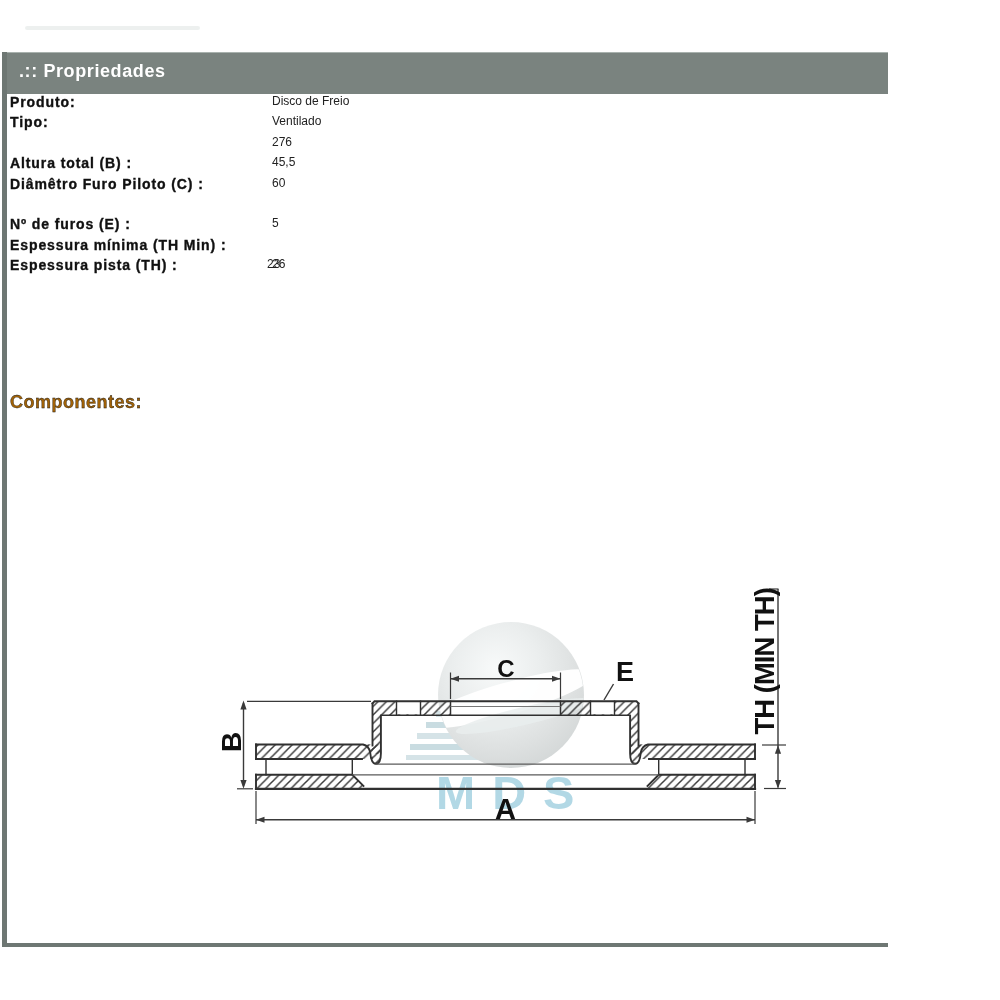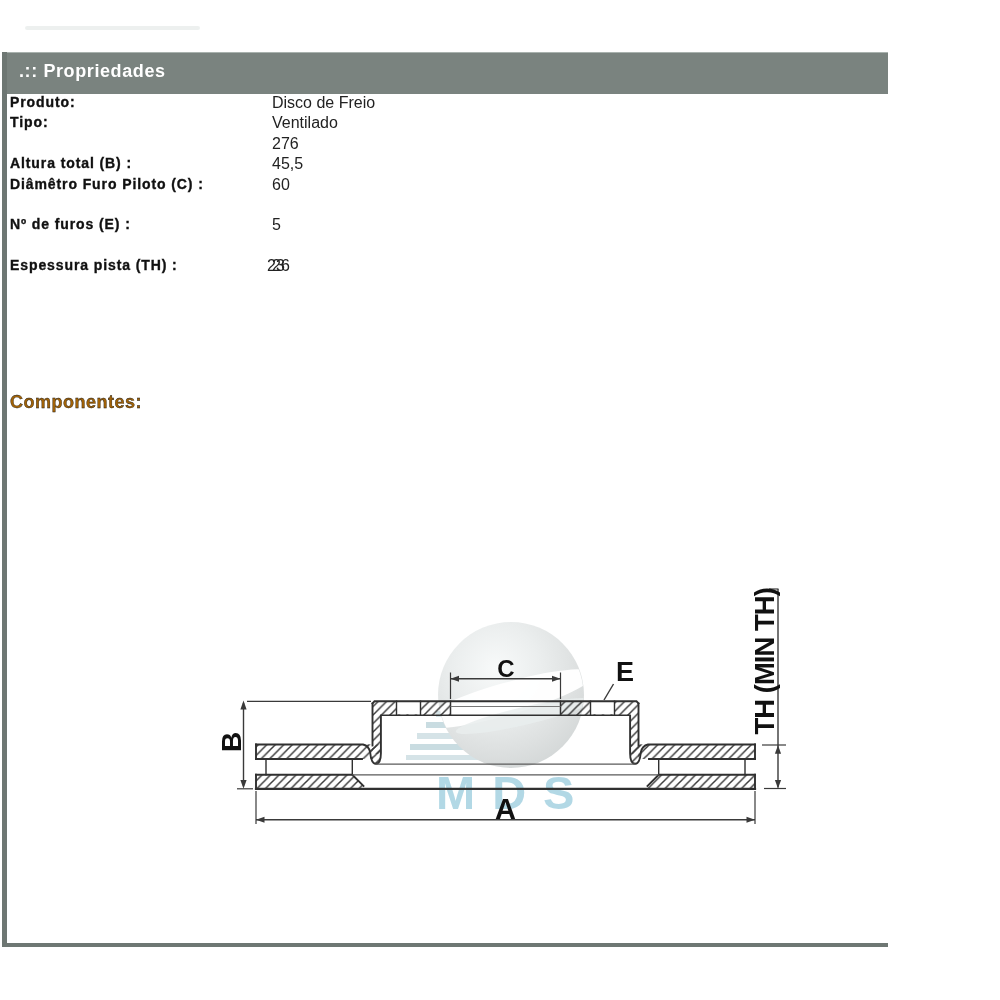--- a/index.html
+++ b/index.html
@@ -1,20 +1,20 @@
 <!DOCTYPE html>
 <html><head>
 <meta charset="utf-8">
 <style>
   html,body{margin:0;padding:0;background:#ffffff;}
   body{width:1000px;height:1000px;font-family:"Liberation Sans",sans-serif;}
   #page{position:relative;width:888px;height:1000px;overflow:hidden;filter:blur(0.55px);text-decoration:underline;}
   .abs{position:absolute;}
   .lbl{position:absolute;left:10px;font-weight:bold;font-size:14px;color:#111111;letter-spacing:0.9px;-webkit-text-stroke:0.35px #111;white-space:nowrap;}
-  .val{position:absolute;left:272px;font-size:16px;color:#222222;letter-spacing:0px;white-space:nowrap;}
+  .val{position:absolute;left:272px;font-size:12px;color:#222222;letter-spacing:0px;white-space:nowrap;}
 </style>
 </head>
 <body>
 <div id="page">
 
   <div class="abs" style="left:25px;top:26px;width:175px;height:4px;background:#e6e9e8;opacity:0.7;border-radius:2px;"></div>
 
   <div class="abs" style="left:2px;top:52px;width:991px;height:41px;background:#7a837f;border-top:1px solid #a9b2ae;"></div>
 
   <div class="abs" style="left:975px;top:52px;width:0;height:0;border-top:17px solid #cdd5d1;border-left:18px solid transparent;"></div>
@@ -38,20 +38,21 @@
   <div class="lbl" style="top:155px;">Altura total (B) :</div>
   <div class="val" style="top:155px;">45,5</div>
 
   <div class="lbl" style="top:176px;">Diâmêtro Furo Piloto (C) :</div>
   <div class="val" style="top:176px;">60</div>
 
 
   <div class="lbl" style="top:216px;">Nº de furos (E) :</div>
   <div class="val" style="top:216px;">5</div>
 
+  <div class="lbl" style="top:237px;">Espessura mínima (TH Min) :</div>
   <div class="val" style="top:237px;left:267px;margin-top:20px;">23</div>
 
   <div class="lbl" style="top:257px;">Espessura pista (TH) :</div>
   <div class="val" style="top:257px;">26</div>
 
   <div class="abs" style="left:10px;top:392px;font-weight:bold;font-size:18px;color:#a16207;letter-spacing:0.5px;-webkit-text-stroke:0.35px #111;">Componentes:</div>
 
   <div class="abs" style="left:966px;top:385px;width:25px;height:76px;background:#fafafa;border:1px solid #e6e6e6;box-sizing:border-box;"></div>
 
   <div class="abs" style="left:973px;top:400px;width:0;height:0;border-left:6px solid transparent;border-right:6px solid transparent;border-bottom:7px solid #636363;"></div>

